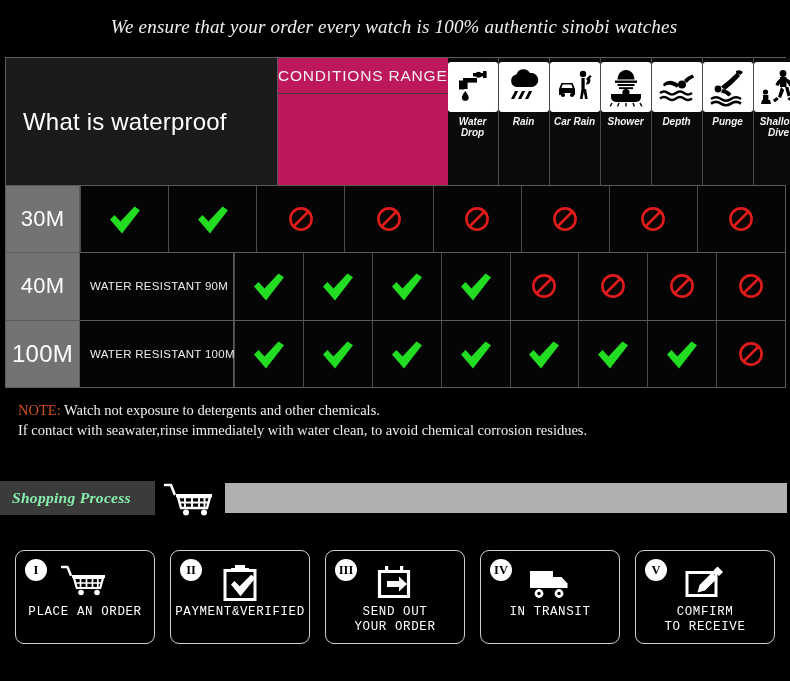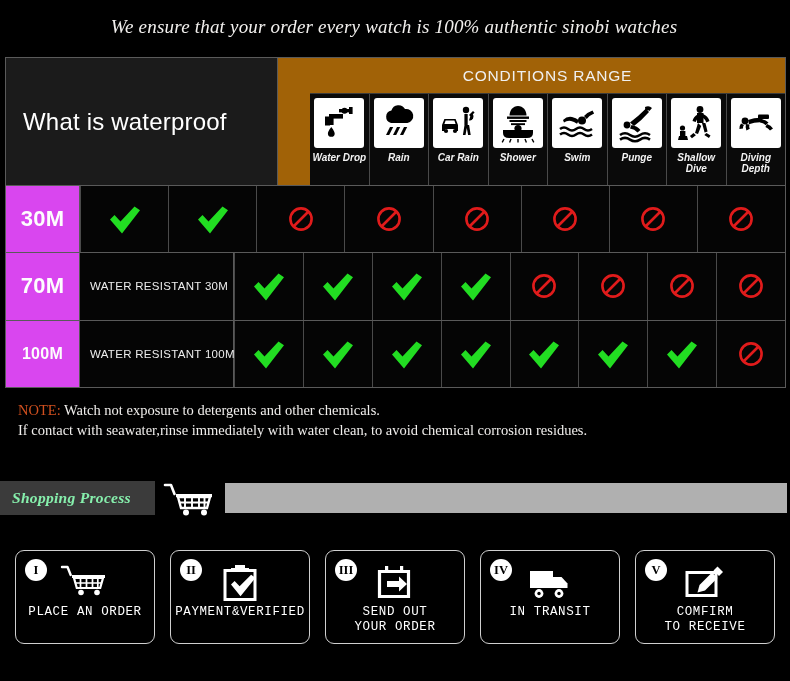--- a/index.html
+++ b/index.html
@@ -53,25 +53,24 @@
   }
   .wp-title-cell span {
     font-size: 24px;
     font-weight: 400;
     color: #fff;
     padding-left: 17px;
     letter-spacing: .2px;
   }
   .wp-cond {
     flex: 1;
-    background: #a16207;
-    display: flex;
-    flex-direction: column;
-    box-sizing: border-box;
-    padding-left: 32px;
+    background: #be185d;
+    display: flex;
+    flex-direction: row;
+    box-sizing: border-box;
   }
   .wp-cond-title {
     height: 35px;
     line-height: 35px;
     text-align: center;
     font-size: 15.5px;
     letter-spacing: .8px;
     color: #f0f0f0;
     border-bottom: 1px solid #3a3a3a;
     flex: none;
@@ -115,30 +114,29 @@
   }
 
   .wp-row {
     display: flex;
     flex: 1 1 0;
     border-top: 1px solid #5a5a5a;
     min-height: 0;
   }
   .cell-depth {
     width: 74px; flex: none;
-    background: #d946ef;
+    background: #737373;
     border-right: 1px solid #5a5a5a;
     display: flex; align-items: center; justify-content: center;
     font-size: 22px;
     letter-spacing: .3px;
     color: #fdfdfd;
     box-sizing: border-box;
-    font-weight: bold;
-  }
-  .cell-depth.small { font-size: 16px; }
+  }
+  .cell-depth.small { font-size: 24px; }
   .cell-desc {
     width: 154px; flex: none;
     background: #050505;
     border-right: 1px solid #5a5a5a;
     display: flex; align-items: center;
     padding-left: 10px;
     font-size: 11.5px;
     letter-spacing: .3px;
     color: #ededed;
     box-sizing: border-box;
@@ -314,21 +312,21 @@
           <div class="cond-item">
             <div class="cond-tile">
               <svg width="40" height="40" viewBox="0 0 40 40">
                 <circle cx="25" cy="17.5" r="4"></circle>
                 <path d="M6 17 q4 -4 9 -3 q4 0.8 7 3.2 l-2 3.6 q-3 -2.2 -6 -2.8 q-4 -0.6 -7 1.4 z"></path>
                 <path d="M27 13 q4 -4 8.5 -5.5 l1.6 3 q-4 1.6 -7.4 5.4 z"></path>
                 <path d="M3 26 q4 -3 8 0 q4 3 8 0 q4 -3 8 0 q4 3 8 0" fill="none" stroke="#000" stroke-width="2.6"></path>
                 <path d="M3 31.5 q4 -3 8 0 q4 3 8 0 q4 -3 8 0 q4 3 8 0" fill="none" stroke="#000" stroke-width="2.6"></path>
               </svg>
             </div>
-            <div class="cond-label">Swim</div>
+            <div class="cond-label">Depth</div>
           </div>
           <div class="cond-item">
             <div class="cond-tile">
               <svg width="40" height="40" viewBox="0 0 40 40">
                 <circle cx="10" cy="22" r="3.4"></circle>
                 <path d="M13 19.5 q8 -6 16 -14 l3 3.4 q-7 8 -15 14 z"></path>
                 <path d="M28 4 q4 -2 7 1 l-2.6 3 q-2 -1.8 -4 -0.6 z"></path>
                 <path d="M14.5 22 q6 1 9 5 l-3 2.6 q-3 -3.4 -7.5 -4 z"></path>
                 <path d="M3 32 q5 -3.4 10 0 q5 3.4 10 0 q5 -3.4 10 0" fill="none" stroke="#000" stroke-width="2.6"></path>
                 <path d="M3 36.6 q5 -3.4 10 0 q5 3.4 10 0 q5 -3.4 10 0" fill="none" stroke="#000" stroke-width="2.6"></path>
@@ -418,22 +416,22 @@
           </svg>
         </div>
         <div class="cell-mark">
           <svg class="mark-no" width="26" height="26" viewBox="0 0 26 26">
             <circle cx="13" cy="13" r="10.6" fill="none" stroke="#e01b1b" stroke-width="2.6"></circle>
             <path d="M6 20 L20 6" stroke="#e01b1b" stroke-width="2.6"></path>
           </svg>
         </div>
       </div>
       <div class="wp-row">
-        <div class="cell-depth">70M</div>
-        <div class="cell-desc">WATER RESISTANT 30M</div>
+        <div class="cell-depth">40M</div>
+        <div class="cell-desc">WATER RESISTANT 90M</div>
         <div class="cell-mark">
           <svg class="mark-yes" width="34" height="30" viewBox="0 0 34 30">
             <path fill="#22dd22" d="M2 15.5 l4.5 -4.5 l6 6.5 l14 -15 l5.5 3.8 l-18 23.2 z"></path>
           </svg>
         </div>
         <div class="cell-mark">
           <svg class="mark-yes" width="34" height="30" viewBox="0 0 34 30">
             <path fill="#22dd22" d="M2 15.5 l4.5 -4.5 l6 6.5 l14 -15 l5.5 3.8 l-18 23.2 z"></path>
           </svg>
         </div>

